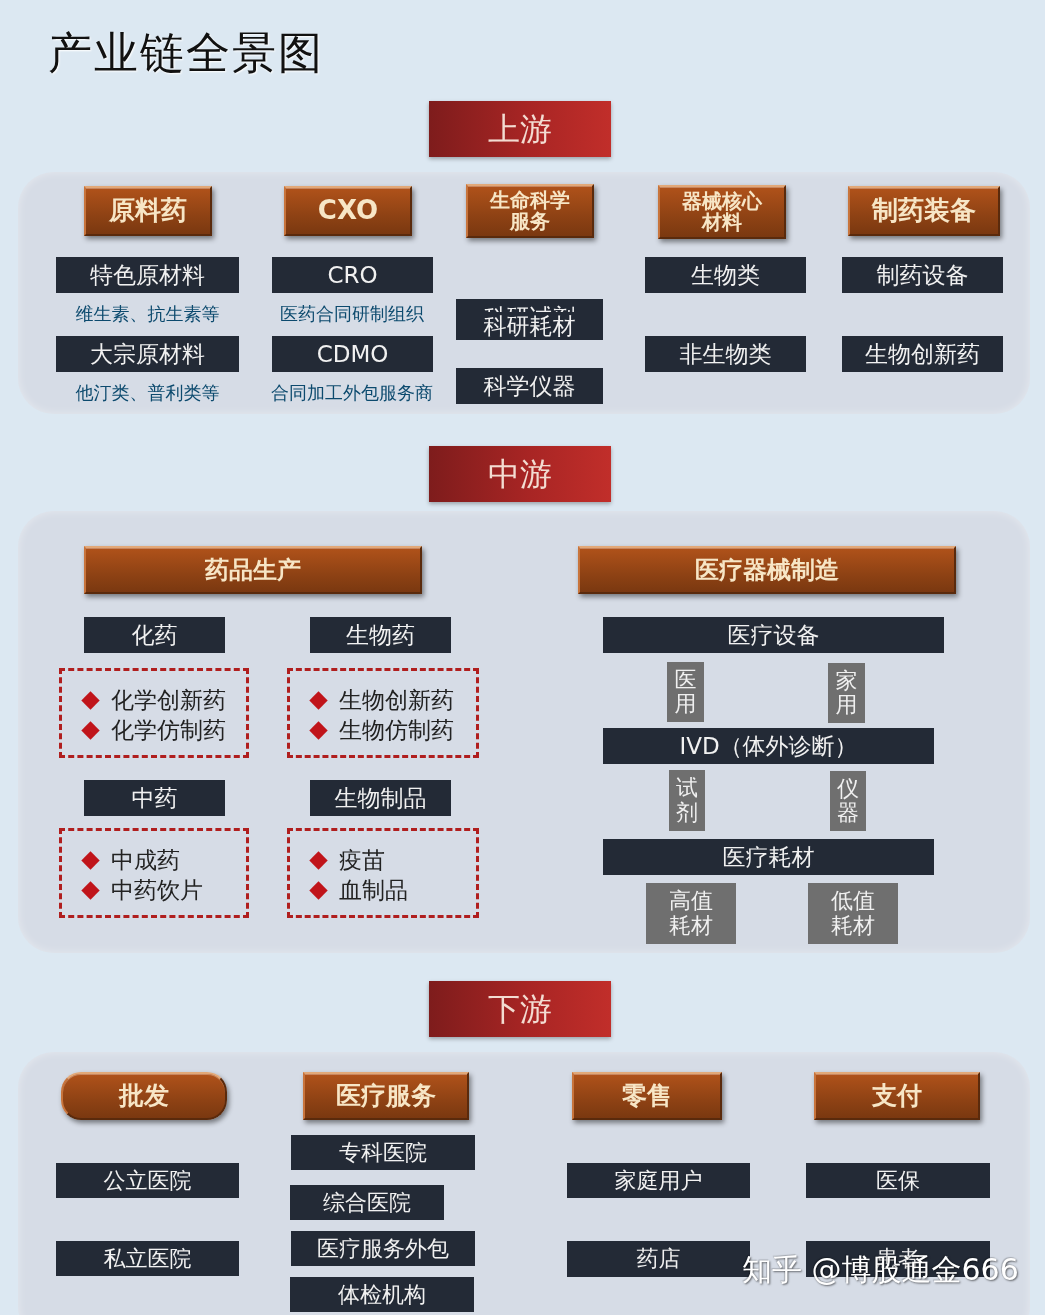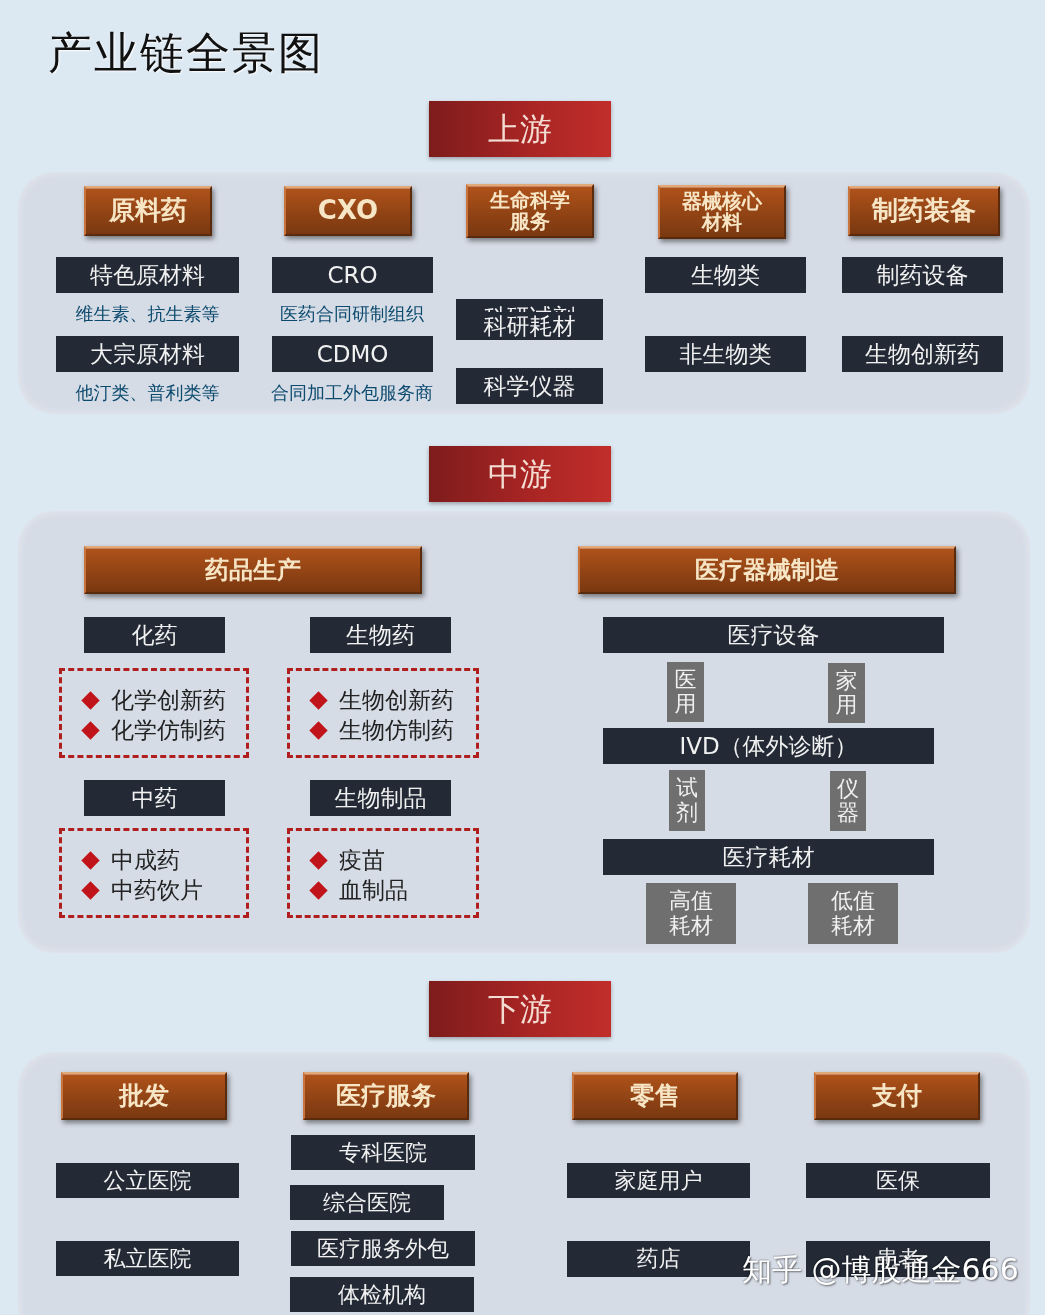--- a/index.html
+++ b/index.html
@@ -187,31 +187,31 @@
   <span>耗材</span>
 </div>
 <div class="abs gray" style="left:808px;top:883px;width:90px;height:61px;flex-direction:column;">
   <span>低值</span>
   <span>耗材</span>
 </div>
 
 <div class="abs stage" style="left:429px;top:981px;">下游</div>
 <div class="abs panel" style="left:18px;top:1052px;width:1012px;height:290px;"></div>
 
-<div class="abs cat" style="left:61px;top:1072px;width:166px;height:48px;font-size:25px;">批发</div>
+<div class="abs cat" style="left:61px;top:1072px;width:166px;height:48px;font-size:25px;border-radius:20px;">批发</div>
 <div class="abs dark" style="left:56px;top:1163px;width:183px;height:35px;font-size:22px;">公立医院</div>
 <div class="abs dark" style="left:56px;top:1241px;width:183px;height:35px;font-size:22px;">私立医院</div>
 
 <div class="abs cat" style="left:303px;top:1072px;width:166px;height:48px;font-size:25px;">医疗服务</div>
 <div class="abs dark" style="left:291px;top:1135px;width:184px;height:35px;font-size:22px;">专科医院</div>
 <div class="abs dark" style="left:290px;top:1185px;width:154px;height:35px;font-size:22px;">综合医院</div>
 <div class="abs dark" style="left:291px;top:1231px;width:184px;height:35px;font-size:22px;">医疗服务外包</div>
 <div class="abs dark" style="left:290px;top:1277px;width:184px;height:35px;font-size:22px;">体检机构</div>
 
-<div class="abs cat" style="left:572px;top:1072px;width:166px;height:48px;font-size:25px;">零售</div>
+<div class="abs cat" style="left:572px;top:1072px;width:150px;height:48px;font-size:25px;">零售</div>
 <div class="abs dark" style="left:567px;top:1163px;width:183px;height:35px;font-size:22px;">家庭用户</div>
 <div class="abs dark" style="left:567px;top:1241px;width:183px;height:36px;font-size:22px;">药店</div>
 
 <div class="abs cat" style="left:814px;top:1072px;width:166px;height:48px;font-size:25px;">支付</div>
 <div class="abs dark" style="left:806px;top:1163px;width:184px;height:35px;font-size:22px;">医保</div>
 <div class="abs dark" style="left:806px;top:1241px;width:184px;height:36px;font-size:22px;">患者</div>
 
 <div class="abs watermark" style="left:742px;top:1250px;">知乎 @博股通金666</div>
 
 </body></html>

